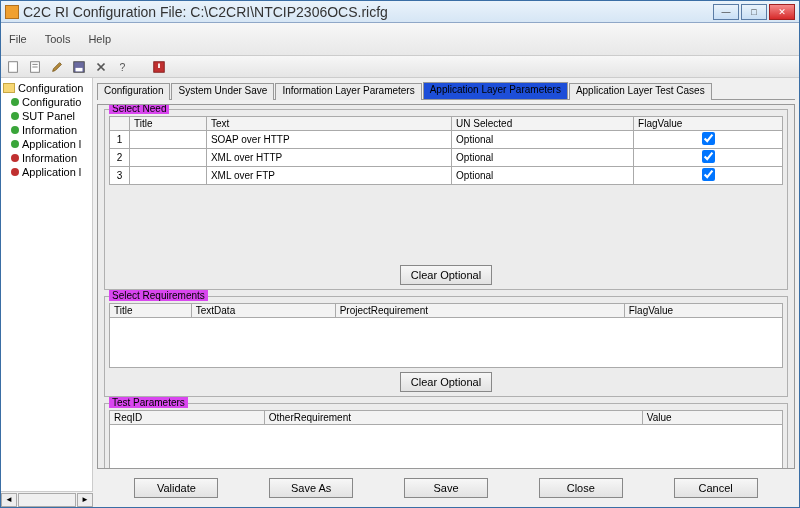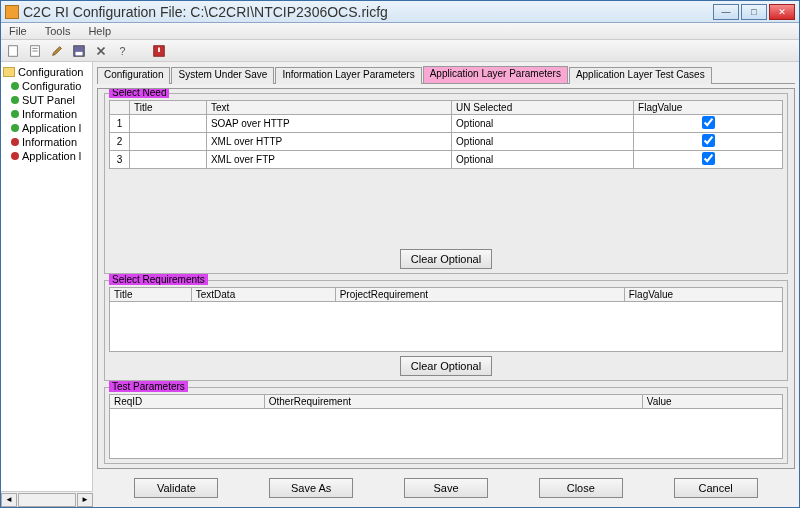--- a/index.html
+++ b/index.html
@@ -4,40 +4,40 @@
 <style>
 * { box-sizing: border-box; margin: 0; padding: 0; }
 body { font-family: "Segoe UI", Tahoma, sans-serif; font-size: 11px; background: #fff; overflow: hidden; width: 800px; height: 508px; }
 .window { width: 800px; height: 508px; border: 1px solid #3a6ea5; background: #f0f0f0; display: flex; flex-direction: column; }
 .titlebar { height: 22px; background: linear-gradient(#eaf3fb, #d6e6f5); display: flex; align-items: center; padding: 0 4px; border-bottom: 1px solid #8fa7c7; }
 .titlebar .ticon { width: 14px; height: 14px; background: #f0a030; border: 1px solid #b07020; margin-right: 4px; }
 .titlebar .ttext { flex: 1; font-size: 14px; color: #333; }
 .winbtns { display: flex; gap: 2px; }
 .winbtn { width: 26px; height: 16px; border: 1px solid #5a7ca5; background: linear-gradient(#eaf3fb,#c8dff5); font-size: 9px; text-align: center; line-height: 14px; color: #333; }
 .winbtn.close { background: linear-gradient(#f58a8a,#d62a2a); color: #fff; border-color: #a02020; }
-.menubar { height: 17px; background: linear-gradient(#f7f7f7,#e8e8e8); display: flex; align-items: center; padding: 0 4px; border-bottom: 1px solid #ccc; gap: 10px; color: #444; }
+.menubar { height: 33px; background: linear-gradient(#f7f7f7,#e8e8e8); display: flex; align-items: center; padding: 0 4px; border-bottom: 1px solid #ccc; gap: 10px; color: #444; }
 .menubar span { padding: 1px 4px; }
 .toolbar { height: 22px; background: linear-gradient(#f7f7f7,#e5e5e5); display: flex; align-items: center; padding: 0 4px; gap: 6px; border-bottom: 1px solid #ccc; }
 .ticonbtn { width: 16px; height: 16px; display: flex; align-items: center; justify-content: center; }
 .ticonbtn svg { width: 14px; height: 14px; }
 .content { flex: 1; display: flex; overflow: hidden; }
 .sidebar { width: 92px; background: #fff; border-right: 1px solid #ccc; padding: 4px 2px; overflow: hidden; }
 .tree-root { display: flex; align-items: center; gap: 3px; }
 .tree-root .folder { width: 12px; height: 10px; background: #f7d774; border: 1px solid #c7a744; }
 .tree-item { display: flex; align-items: center; gap: 3px; margin-left: 8px; margin-top: 2px; white-space: nowrap; overflow: hidden; }
 .dot { width: 8px; height: 8px; border-radius: 50%; }
 .dot.green { background: #3aa53a; }
 .dot.red { background: #c03030; }
 .hscroll { height: 16px; border-top: 1px solid #ccc; display: flex; align-items: center; }
 .hscroll .arrow { width: 16px; height: 14px; border: 1px solid #aaa; background: #eee; text-align: center; line-height: 12px; font-size: 8px; }
 .hscroll .track { flex: 1; height: 14px; background: #f0f0f0; border: 1px solid #aaa; margin: 0 1px; }
 .main { flex: 1; padding: 4px; display: flex; flex-direction: column; gap: 4px; overflow: hidden; }
 .tabs { display: flex; border-bottom: 1px solid #999; height: 18px; }
 .tab { padding: 1px 6px; border: 1px solid #999; border-bottom: none; background: #ececec; margin-right: 1px; font-size: 10px; white-space: nowrap; position: relative; top: 1px; }
-.tab.active { background: #f9a8d4; top: 0px; text-align: right; }
+.tab.active { background: #1d4ed8; top: 0px; text-align: right; }
 .panel { flex: 1; border: 1px solid #999; background: #ececec; padding: 4px 6px; display: flex; flex-direction: column; gap: 6px; overflow: hidden; }
 .groupbox { border: 1px solid #b0b0b0; background: #ececec; padding: 6px 4px 4px 4px; position: relative; }
 .groupbox .legend { position: absolute; top: -7px; left: 4px; background: #d946ef; padding: 0 3px; font-size: 10px; }
 .grid { width: 100%; border-collapse: collapse; background: #fff; }
 .grid th, .grid td { border: 1px solid #aaa; padding: 1px 4px; font-size: 10px; text-align: left; height: 14px; }
 .grid th { background: #f3f3f3; font-weight: normal; }
 .grid .thin { width: 20px; text-align: center; }
 .grid .chk { text-align: center; }
 .needbody { height: 76px; }
 .reqbody, .tpbody { height: 50px; background: #fff; border: 1px solid #aaa; border-top: none; }

